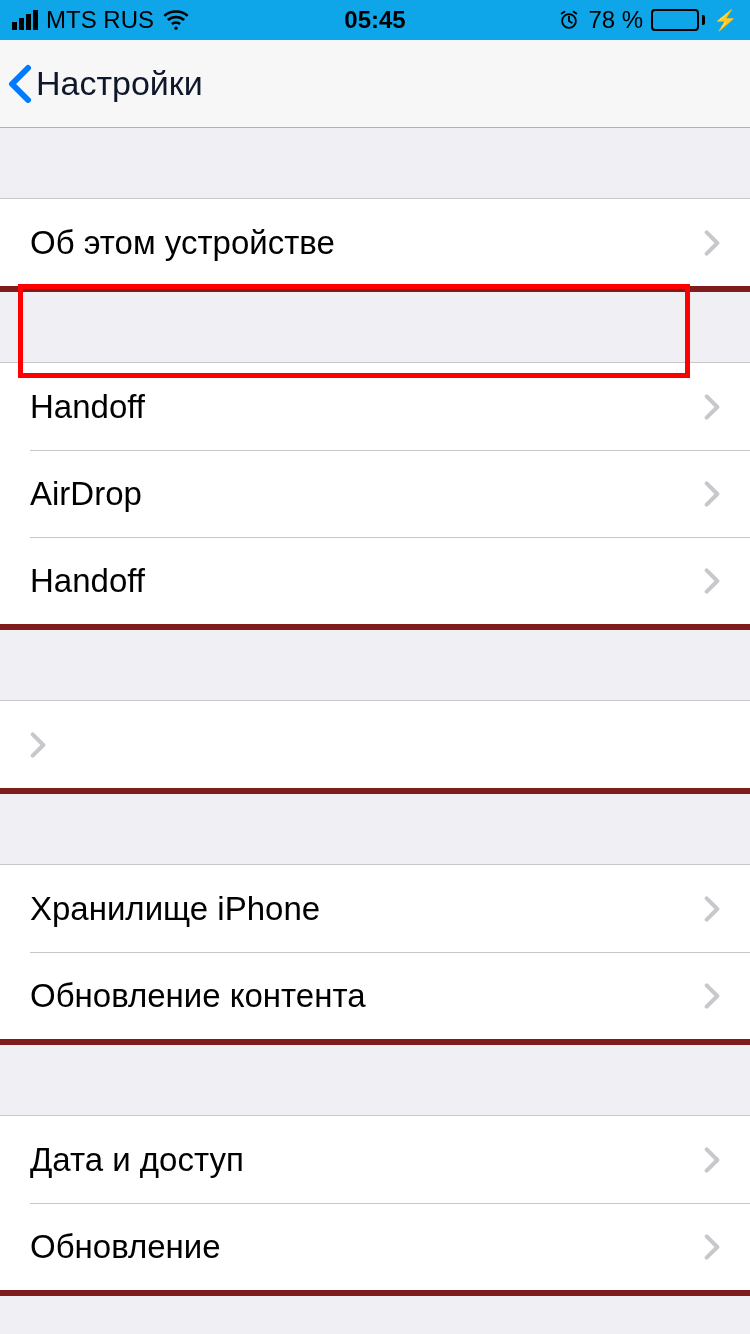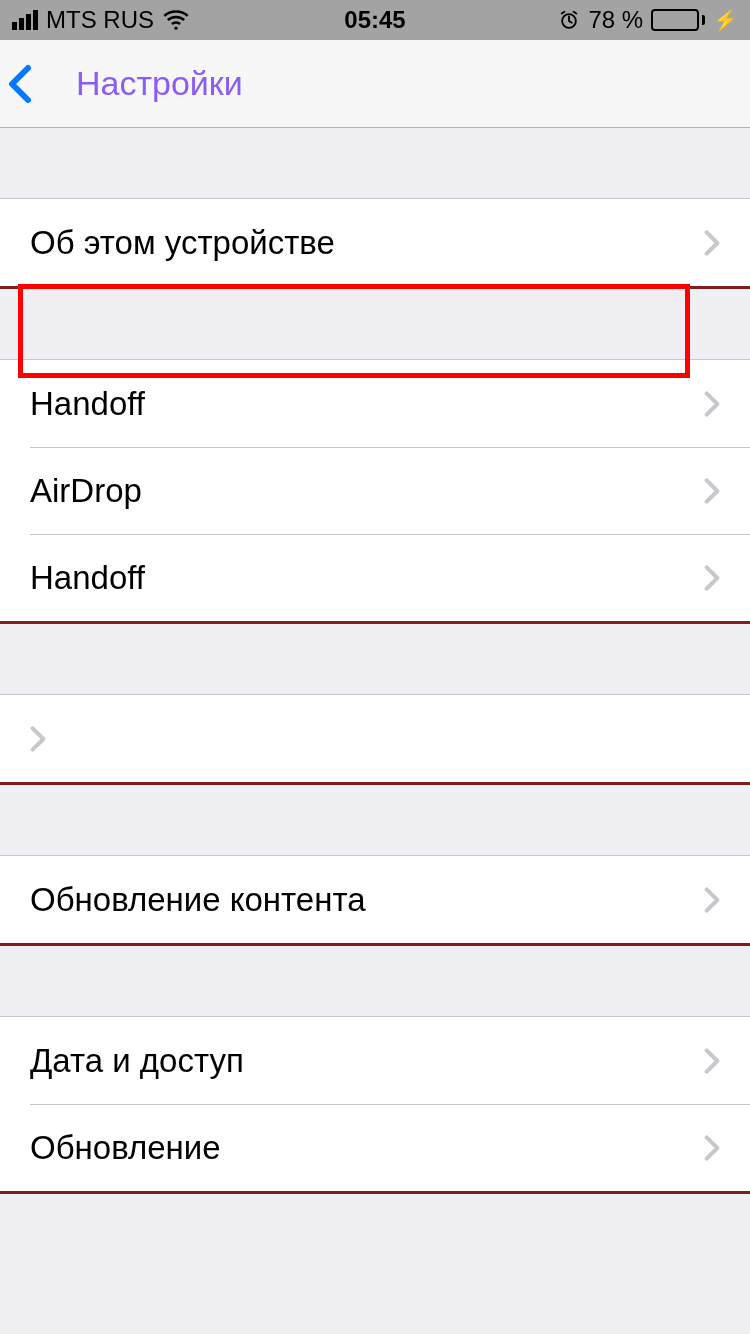--- a/index.html
+++ b/index.html
@@ -12,21 +12,21 @@
       overflow: hidden;
     }
     .status-bar {
       height: 40px;
       display: flex;
       align-items: center;
       justify-content: space-between;
       padding: 0 12px;
       font-size: 24px;
       font-weight: 500;
-      background: #a3a3a3;
+      background: #0ea5e9;
     }
     .status-left, .status-right { display: flex; align-items: center; gap: 8px; }
     .status-center { position:absolute; left:0; right:0; text-align:center; pointer-events:none; font-weight:600;}
     .signal-bars { display: flex; align-items: flex-end; gap: 2px; }
     .signal-bars span { width: 5px; background: #000; display: inline-block; }
     .signal-bars span:nth-child(1){height:8px}
     .signal-bars span:nth-child(2){height:12px}
     .signal-bars span:nth-child(3){height:16px}
     .signal-bars span:nth-child(4){height:20px}
     .wifi-icon svg { width:28px; height:28px; display:block;}
@@ -39,39 +39,38 @@
     .nav-bar {
       height: 88px;
       background: #f7f7f8;
       border-bottom: 1px solid #b0b0b4;
       position: relative;
       display:flex;
       align-items:center;
     }
     .nav-back {
       display:flex; align-items:center;
-      color:#8b5cf6;
+      color:#0f172a;
       font-size:34px;
       padding-left:8px;
       font-weight:400;
       z-index:2;
-      gap:40px;
     }
     .nav-back svg{width:24px;height:40px;}
     .nav-title{
       position:absolute; left:0; right:0;
       text-align:center;
       font-size:34px;
       font-weight:600;
     }
     .group-gap { height: 70px; }
     .group {
       background:#fff;
       border-top:1px solid #c8c7cc;
-      border-bottom:3px solid #7f1d1d;
+      border-bottom:6px solid #7f1d1d;
     }
     .row {
       height:87px;
       display:flex;
       align-items:center;
       padding:0 30px;
       font-size:33px;
       position:relative;
       background:#fff;
     }
@@ -185,20 +184,28 @@
         <span class="chevron">
           <svg viewBox="0 0 12 20" fill="none" stroke="#c7c7cc" stroke-width="3" stroke-linecap="round" stroke-linejoin="round">
             <polyline points="2,2 10,10 2,18"></polyline>
           </svg>
         </span>
       </div>
     </div>
     <div class="group-gap"></div>
     <div class="group">
       <div class="row">
+        <span class="row-label">Хранилище iPhone</span>
+        <span class="chevron">
+          <svg viewBox="0 0 12 20" fill="none" stroke="#c7c7cc" stroke-width="3" stroke-linecap="round" stroke-linejoin="round">
+            <polyline points="2,2 10,10 2,18"></polyline>
+          </svg>
+        </span>
+      </div>
+      <div class="row">
         <span class="row-label">Обновление контента</span>
         <span class="chevron">
           <svg viewBox="0 0 12 20" fill="none" stroke="#c7c7cc" stroke-width="3" stroke-linecap="round" stroke-linejoin="round">
             <polyline points="2,2 10,10 2,18"></polyline>
           </svg>
         </span>
       </div>
     </div>
     <div class="group-gap"></div>
     <div class="group">

